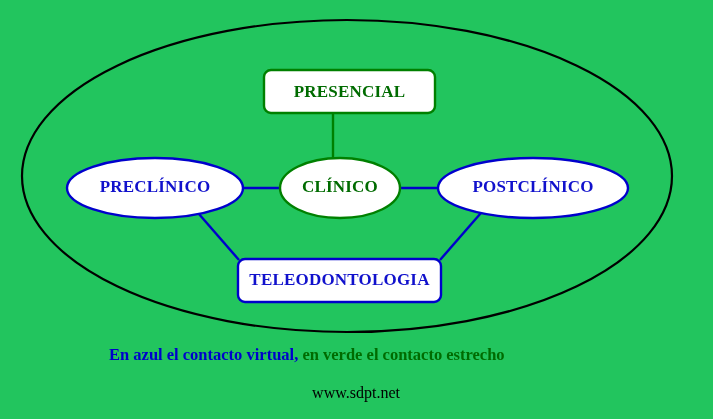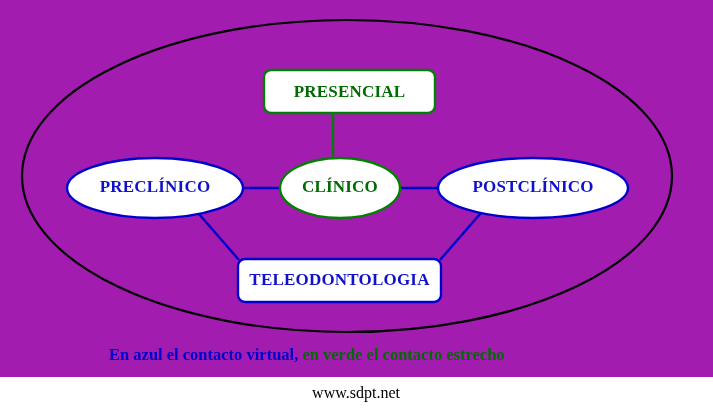--- a/index.html
+++ b/index.html
@@ -9,22 +9,22 @@
   }
   body {
     width: 713px;
     height: 419px;
     overflow: hidden;
     font-family: "Liberation Serif", "DejaVu Serif", serif;
   }
   #diagram-root {
     position: relative;
     width: 713px;
-    height: 377px;
-    background: #a21caf;
+    height: 419px;
+    background: #22c55e;
   }
   svg#scene {
     position: absolute;
     left: 0;
     top: 0;
     width: 713px;
     height: 419px;
     display: block;
   }
   .node-label {

